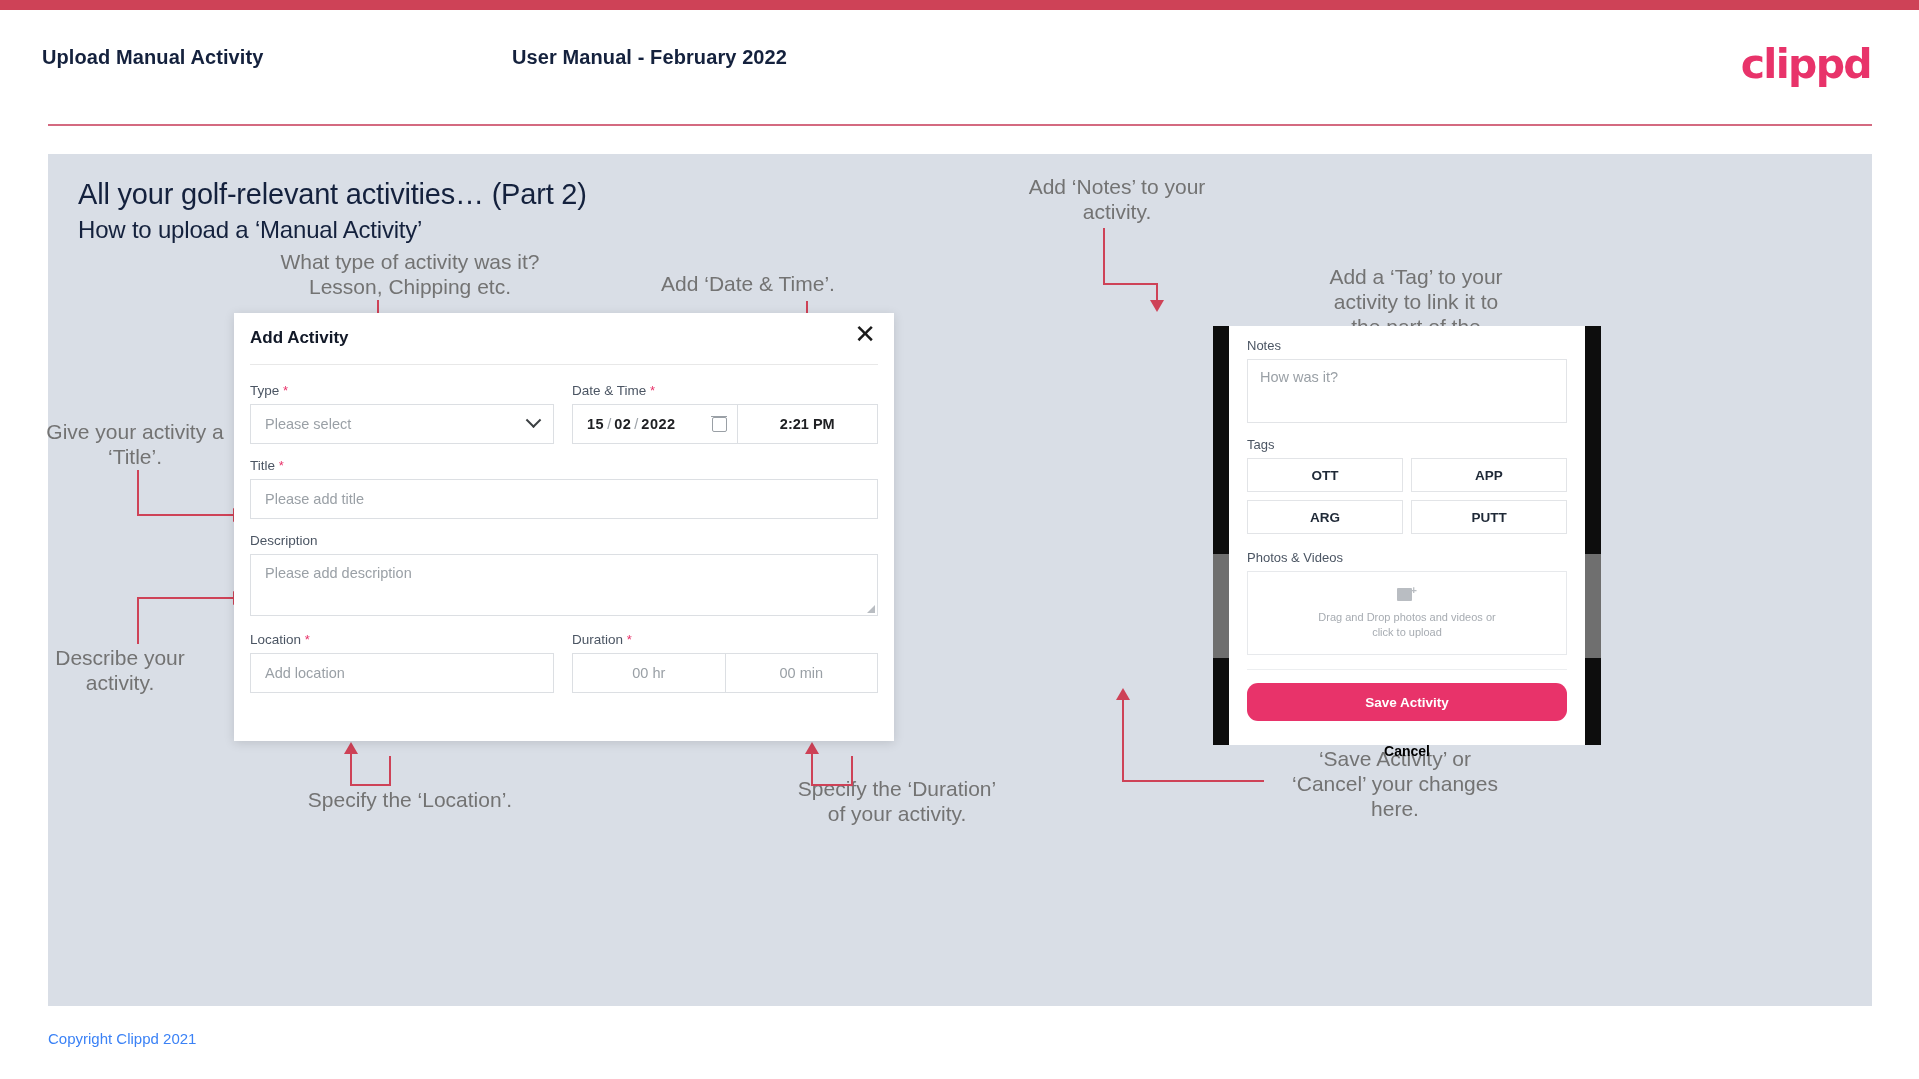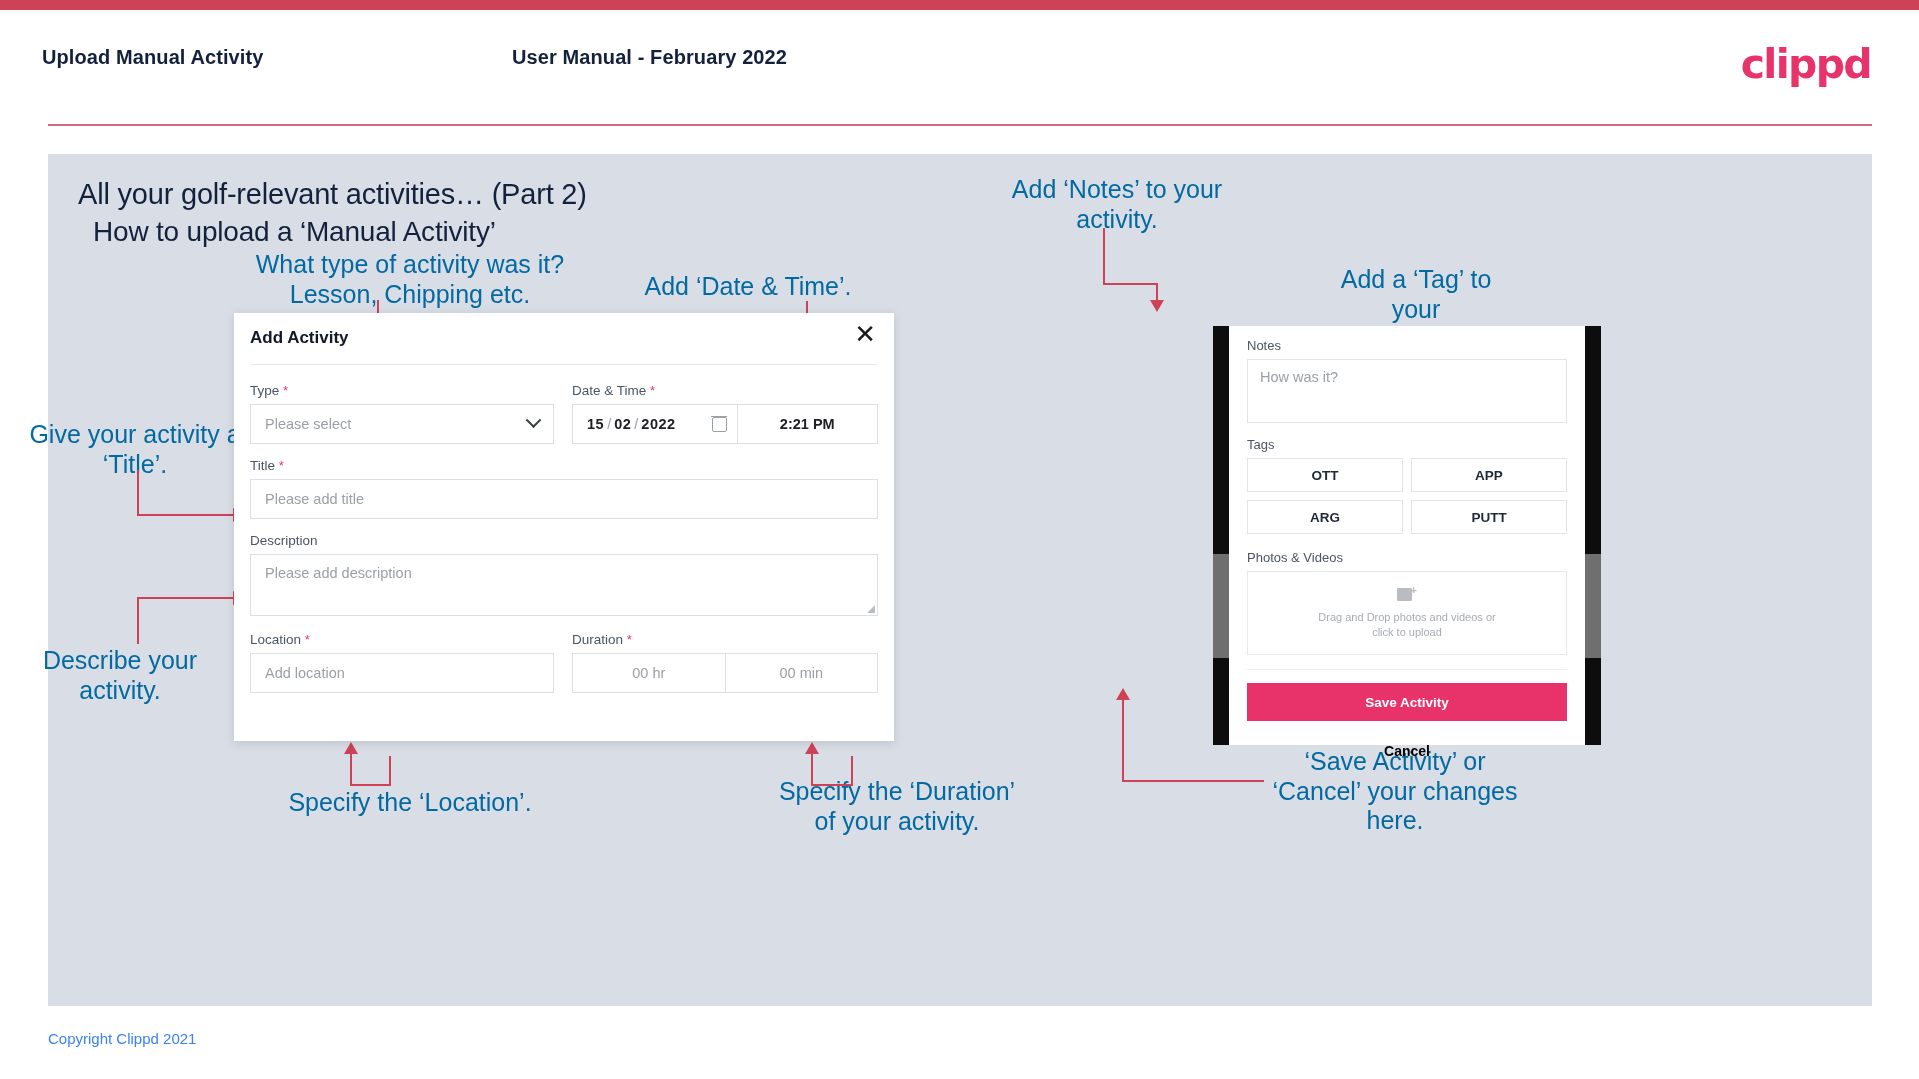--- a/index.html
+++ b/index.html
@@ -40,27 +40,27 @@
     width: 1824px; height: 852px;
     background: #d9dee6;
   }
 
   .slide-title {
     position: absolute; left: 30px; top: 24px;
     font-size: 29px; font-weight: 400; color: #14213d; letter-spacing: -.2px;
   }
   .slide-sub {
     position: absolute; left: 30px; top: 62px;
-    font-size: 28px; font-weight: 400; color: #14213d; letter-spacing: -.2px; margin-left: 15px;
+    font-size: 24px; font-weight: 400; color: #14213d; letter-spacing: -.2px;
   }
 
   
   .ann {
     position: absolute;
-    color: #0369a1; font-size: 25px; line-height: 1.18;
+    color: #737373; font-size: 21px; line-height: 1.18;
     text-align: center; font-weight: 400; white-space: pre-line;
   }
 
   
   .ln { position: absolute; background: #ce4257; }
   .ln.h { height: 2px; }
   .ln.v { width: 2px; }
   .arrow { position: absolute; width: 0; height: 0; }
   .arrow.down {
     border-left: 7px solid transparent; border-right: 7px solid transparent;
@@ -193,21 +193,21 @@
     position:absolute; left:0; top:2px; width:15px; height:13px;
     background:#b9bdc2; border-radius:1px;
   }
   .drop-ico b {
     position:absolute; right:0; top:0; color:#b9bdc2; font-size:11px;
     font-weight:700; line-height:8px;
   }
   .p-divider { height:1px; background:#eceef0; margin: 14px 0 13px; }
   .save-btn {
     height: 38px; background:#e8336a; color:#fff; font-size:13.5px; font-weight:700;
-    display:flex; align-items:center; justify-content:center; cursor:pointer;
+    display:flex; align-items:center; justify-content:center; cursor:pointer;border-radius:11px;
   }
   .cancel-btn {
     margin-top: 22px; text-align:center; font-size:14px; font-weight:700; color:#000000;
     cursor:pointer;
   }
 
   .footer {
     position: absolute; left: 48px; top: 1030px;
     font-size: 15px; color: #3b82f6;
   }

